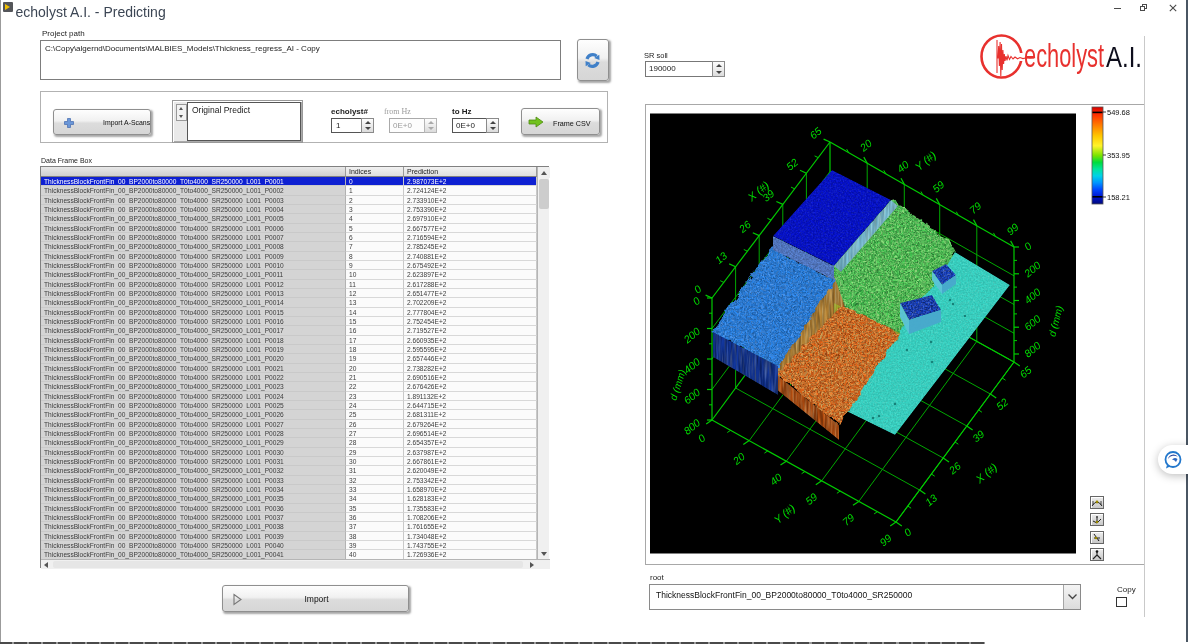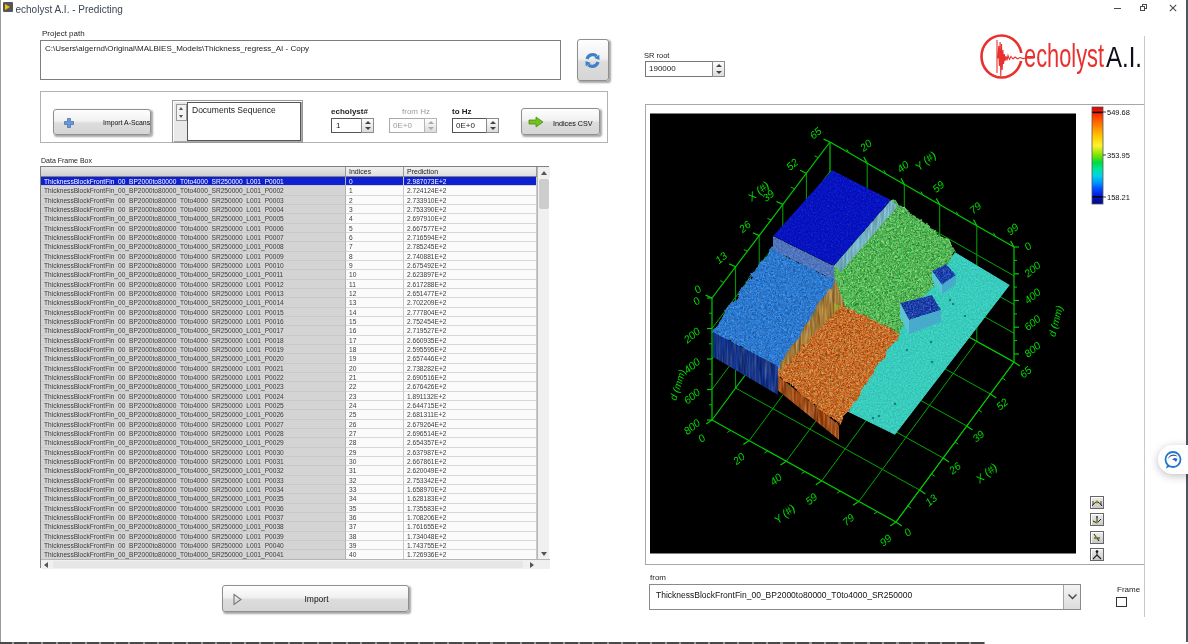--- a/index.html
+++ b/index.html
@@ -12,31 +12,31 @@
 .spin i.dn { bottom:2px; border-top:3.5px solid #444; }
 </style></head>
 <body>
 
 <div class="abs" style="left:0;top:0;width:1px;height:642px;background:#9b9b9b;"></div>
 <div class="abs" style="left:1186px;top:0;width:2px;height:642px;background:#4a5663;"></div>
 <div class="abs" style="left:0;top:641.8px;width:985px;height:1.8px;background:repeating-linear-gradient(90deg,#4a4a4a 0 12px,#9a9a9a 12px 14.5px);"></div>
 
 <div class="abs" style="left:2.5px;top:1.5px;width:10px;height:10px;background:#54565a;border-radius:1px;"></div>
 <div class="abs" style="left:5px;top:3.5px;width:0;height:0;border-top:3px solid transparent;border-bottom:3px solid transparent;border-left:5.5px solid #f2c100;"></div>
-<div class="abs" style="left:15.5px;top:3.5px;font-size:10px;color:#3c4654;text-align:center;">echolyst A.I. - Predicting</div>
+<div class="abs" style="left:15.5px;top:3.5px;font-size:14px;color:#3c4654;text-align:center;">echolyst A.I. - Predicting</div>
 <div class="abs" style="left:1114px;top:7.5px;width:7px;height:1.3px;background:#4a4a4a;"></div>
 <div class="abs" style="left:1141.5px;top:3.5px;width:5px;height:5px;border:1px solid #4a4a4a;background:#fff;"></div>
 <div class="abs" style="left:1140px;top:5.5px;width:5px;height:5px;border:1px solid #4a4a4a;background:#fff;"></div>
 <svg class="abs" style="left:1169px;top:3.5px;" width="8" height="8">
     <path d="M0.8 0.8 L7.2 7.2 M7.2 0.8 L0.8 7.2" stroke="#4a4a4a" stroke-width="1.1"></path>
   </svg>
 
 <div class="lbl" style="left:42px;top:29px;text-align:center;">Project path</div>
 <div class="abs" style="left:40px;top:40px;width:521px;height:40px;border:1px solid #7d7d7d;background:#fff;"></div>
-<div class="lbl" style="left:45px;top:44px;">C:\Users\algernd\Original\MALBIES_Models\Thickness_regress_AI - Copy</div>
+<div class="lbl" style="left:45px;top:44px;">C:\Copy\algernd\Documents\MALBIES_Models\Thickness_regress_AI - Copy</div>
 <div class="btn" style="left:577px;top:39px;width:32px;height:42px;">
 <svg width="30" height="40" viewBox="0 0 30 40">
       <g transform="translate(14.5,20.5)">
         <path d="M-5.5 -1.5 A6 6 0 0 1 4.2 -4.4 M5.5 1.5 A6 6 0 0 1 -4.2 4.4" fill="none" stroke="#4080c8" stroke-width="3.2"></path>
         <path d="M6.8 -5.8 L7 -0.6 L1.6 -2.4 Z" fill="#4080c8"></path>
         <path d="M-6.8 5.8 L-7 0.6 L-1.6 2.4 Z" fill="#4080c8"></path>
       </g>
     </svg>
 </div>
 
@@ -46,51 +46,51 @@
       <path d="M6 2 h4 v4 h4 v4 h-4 v4 h-4 v-4 h-4 v-4 h4 Z" fill="#6b97d8" stroke="#4a6fb0" stroke-width="1"></path>
     </svg>
 <div class="abs" style="left:49px;top:9px;font-size:6.9px;color:#111;white-space:nowrap;">Import A-Scans</div>
 </div>
 <div class="abs" style="left:172px;top:100px;width:131px;height:43px;background:#e9e9e9;border:1px solid #999;box-shadow:inset 1px 1px 0 #fff, inset -1px -1px 0 #aaa;"></div>
 <div class="abs" style="left:176px;top:104px;width:11px;height:17px;background:#f2f2f2;border:1px solid #999;">
  <div class="abs" style="left:2px;top:2px;width:0;height:0;border-left:2.5px solid transparent;border-right:2.5px solid transparent;border-bottom:3px solid #555;"></div>
  <div class="abs" style="left:2px;bottom:2px;width:0;height:0;border-left:2.5px solid transparent;border-right:2.5px solid transparent;border-top:3px solid #555;"></div>
 </div>
 <div class="abs" style="left:187px;top:102px;width:114px;height:39px;background:#fff;border:1px solid #555;"></div>
-<div class="lbl" style="left:192px;top:105px;font-size:8.5px;">Documents Sequence</div>
+<div class="lbl" style="left:192px;top:105px;font-size:8.5px;">Original Predict</div>
 
 <div class="lbl" style="left:331px;top:107px;font-weight:bold;">echolyst#</div>
 <div class="abs" style="left:331px;top:118px;width:31px;height:15px;background:#fff;border:1px solid #555;"></div>
 <div class="lbl" style="left:336px;top:121px;">1</div>
 <div class="spin" style="left:361px;top:118px;height:15px;">
     <i class="up"></i>
     <i class="dn"></i>
   </div>
 
-<div class="lbl" style="left:402px;top:107px;color:#9b9b9b;">from Hz</div>
+<div class="lbl" style="left:384px;top:107px;color:#9b9b9b;font-family:Liberation Serif, serif;">from Hz</div>
 <div class="abs" style="left:389px;top:118px;width:36px;height:15px;background:#fdfdfd;border:1px solid #aaa;"></div>
 <div class="lbl" style="left:393px;top:121px;color:#9b9b9b;">0E+0</div>
 <div class="spin" style="left:424px;top:118px;height:15px;border-color:#b5b5b5;">
     <i class="up" style="border-bottom-color:#aaa;"></i>
     <i class="dn" style="border-top-color:#aaa;"></i>
   </div>
 
 <div class="lbl" style="left:452px;top:107px;font-weight:bold;">to Hz</div>
 <div class="abs" style="left:452px;top:118px;width:35px;height:15px;background:#fff;border:1px solid #555;"></div>
 <div class="lbl" style="left:456px;top:121px;">0E+0</div>
 <div class="spin" style="left:486px;top:118px;height:15px;">
     <i class="up"></i>
     <i class="dn"></i>
   </div>
 
 <div class="btn" style="left:521px;top:108px;width:79px;height:27px;">
 <svg class="abs" style="left:6px;top:6px;" width="16" height="14" viewBox="0 0 16 14">
       <path d="M1 5 h7 V2 l7 5 -7 5 V9 H1 Z" fill="#72c21e" stroke="#4e8c12" stroke-width="0.8"></path>
     </svg>
-<div class="abs" style="left:31px;top:9.5px;font-size:7.2px;color:#111;white-space:nowrap;">Indices CSV</div>
+<div class="abs" style="left:31px;top:9.5px;font-size:7.2px;color:#111;white-space:nowrap;">Frame CSV</div>
 </div>
 
 <div class="lbl" style="left:41px;top:157px;font-size:7px;color:#222;">Data Frame Box</div>
 <div class="abs" style="left:40px;top:166px;width:509px;height:402px;border:1px solid #808080;background:#fff;">
   <div class="abs" style="left:0;top:0;width:496px;height:10px;">
     <div class="abs" style="left:0;top:0;width:305px;height:10px;background:linear-gradient(#e8e8e8,#cfcfcf);border-right:1px solid #9a9a9a;border-bottom:1px solid #808080;"></div>
     <div class="abs" style="left:305px;top:0;width:58px;height:10px;background:linear-gradient(#f2f2f2,#dedede);border-right:1px solid #9a9a9a;border-bottom:1px solid #808080;font-size:7px;color:#222;line-height:10px;padding-left:3px;">Indices</div>
     <div class="abs" style="left:363px;top:0;width:133px;height:10px;background:linear-gradient(#f2f2f2,#dedede);border-right:1px solid #9a9a9a;border-bottom:1px solid #808080;font-size:7px;color:#222;line-height:10px;padding-left:3px;">Prediction</div>
   </div>
   <div class="abs" style="left:0;top:10px;width:496px;height:383px;overflow:hidden;">
@@ -318,21 +318,21 @@
   </div>
 </div>
 
 <div class="btn" style="left:222px;top:585px;width:187px;height:27px;">
 <svg class="abs" style="left:9px;top:7px;" width="11" height="13" viewBox="0 0 11 13">
       <path d="M2 1.5 L9 6.5 L2 11.5 Z" fill="none" stroke="#777" stroke-width="1.1"></path>
     </svg>
 <div class="abs" style="left:0;top:8px;width:187px;text-align:center;font-size:8.5px;color:#111;">Import</div>
 </div>
 
-<div class="lbl" style="left:644px;top:51px;font-size:7.5px;">SR root</div>
+<div class="lbl" style="left:644px;top:51px;font-size:7.5px;">SR soll</div>
 <div class="abs" style="left:645px;top:61px;width:80px;height:16px;background:#fff;border:1px solid #777;"></div>
 <div class="lbl" style="left:649px;top:64px;">190000</div>
 <div class="spin" style="left:712px;top:61px;height:16px;">
     <i class="up"></i>
     <i class="dn"></i>
   </div>
 
 <svg class="abs" style="left:978px;top:34px;" width="170" height="50" viewBox="0 0 170 50">
   <ellipse cx="23.5" cy="22.5" rx="20" ry="21" fill="none" stroke="#e8312e" stroke-width="2.6"></ellipse>
   <rect x="40" y="19" width="6" height="8" fill="#fff"></rect>
@@ -685,30 +685,30 @@
   </div>
 <div style="position:absolute;left:1090px;top:548px;width:14px;height:13px;background:linear-gradient(#eee,#c8c8c8);border:1px solid #666;box-shadow:inset 1px 1px 0 #fff;box-sizing:border-box;">
     <svg width="12" height="11" viewBox="0 0 12 11" style="display:block;margin:0 auto;">
       <path d="M6 2 L6 6 M6 6 L2 10 M6 6 L10 10" fill="none" stroke="#222" stroke-width="1.1"></path>
       <circle cx="6" cy="2.5" r="1.3" fill="#111"></circle>
     </svg>
   </div>
 
 <div class="abs" style="left:1144px;top:36px;width:1px;height:581px;background:#c9c9c9;"></div>
 
-<div class="lbl" style="left:650px;top:573px;">from</div>
+<div class="lbl" style="left:650px;top:573px;">root</div>
 <div class="abs" style="left:649px;top:584px;width:432px;height:26px;background:#fff;border:1px solid #8a8a8a;">
   <div class="abs" style="left:6px;top:5px;font-size:8.5px;color:#111;">ThicknessBlockFrontFin_00_BP2000to80000_T0to4000_SR250000</div>
   <div class="abs" style="right:0;top:0;width:17px;height:24px;background:linear-gradient(#f4f4f4,#dcdcdc);border-left:1px solid #a5a5a5;">
     <svg width="9" height="6" style="position:absolute;left:4px;top:9px;">
         <path d="M0.5 0.5 L4.5 4.5 L8.5 0.5" fill="none" stroke="#444" stroke-width="1.3"></path>
       </svg>
   </div>
 </div>
-<div class="lbl" style="left:1117px;top:585px;">Frame</div>
+<div class="lbl" style="left:1117px;top:585px;">Copy</div>
 <div class="abs" style="left:1116px;top:597px;width:11px;height:10px;background:#fff;border:1.3px solid #333;"></div>
 
 <div class="abs" style="left:1158px;top:445px;width:34px;height:29px;background:#fff;border-radius:15px 0 0 15px;box-shadow:0 2px 8px rgba(0,0,0,0.25);"></div>
 <svg class="abs" style="left:1163px;top:450px;" width="20" height="20" viewBox="0 0 20 20">
  <circle cx="10" cy="9.5" r="7.5" fill="none" stroke="#2277cc" stroke-width="1.8"></circle>
  <path d="M4 15 L3 18.5 L7 16.5" fill="#2277cc"></path>
  <path d="M5 9 A5.5 5.5 0 0 1 15 7 A7 7 0 0 0 5 9 Z" fill="#223f9a"></path>
  <path d="M9 9.5 A4 4 0 0 1 14.5 9 L13 12 A6 6 0 0 0 9 9.5 Z" fill="#2d66c0"></path>
 </svg>
 

